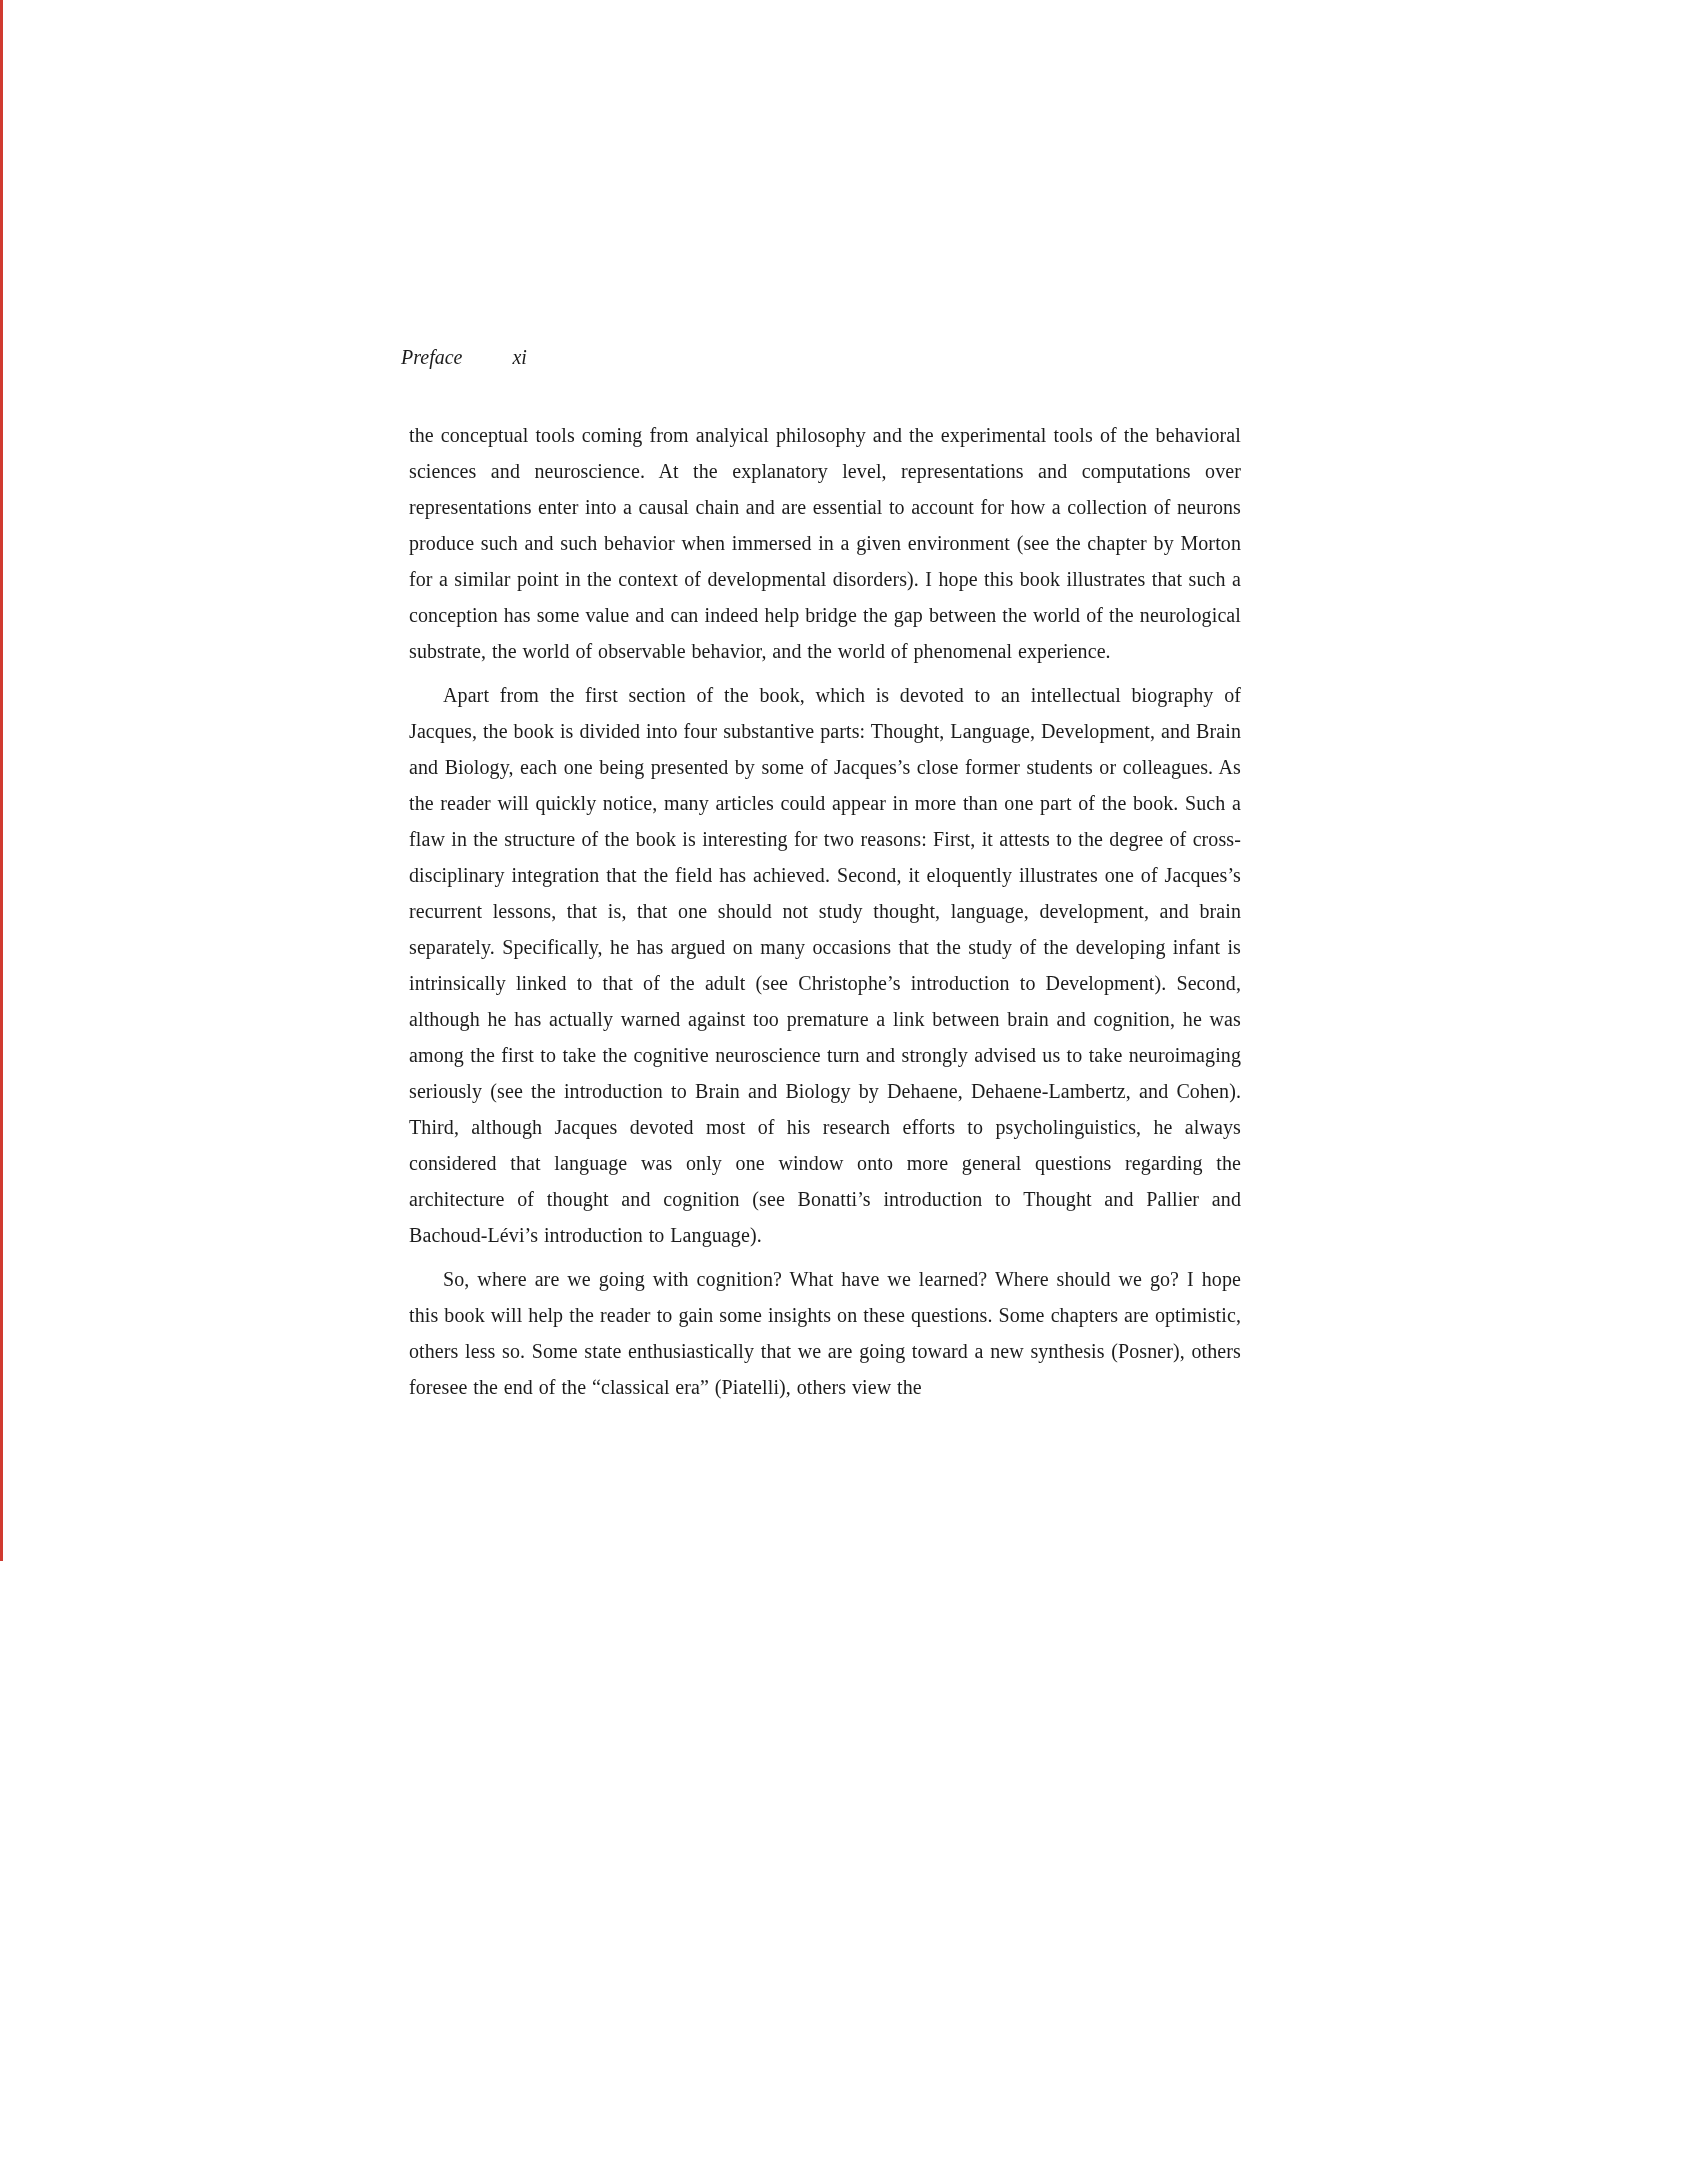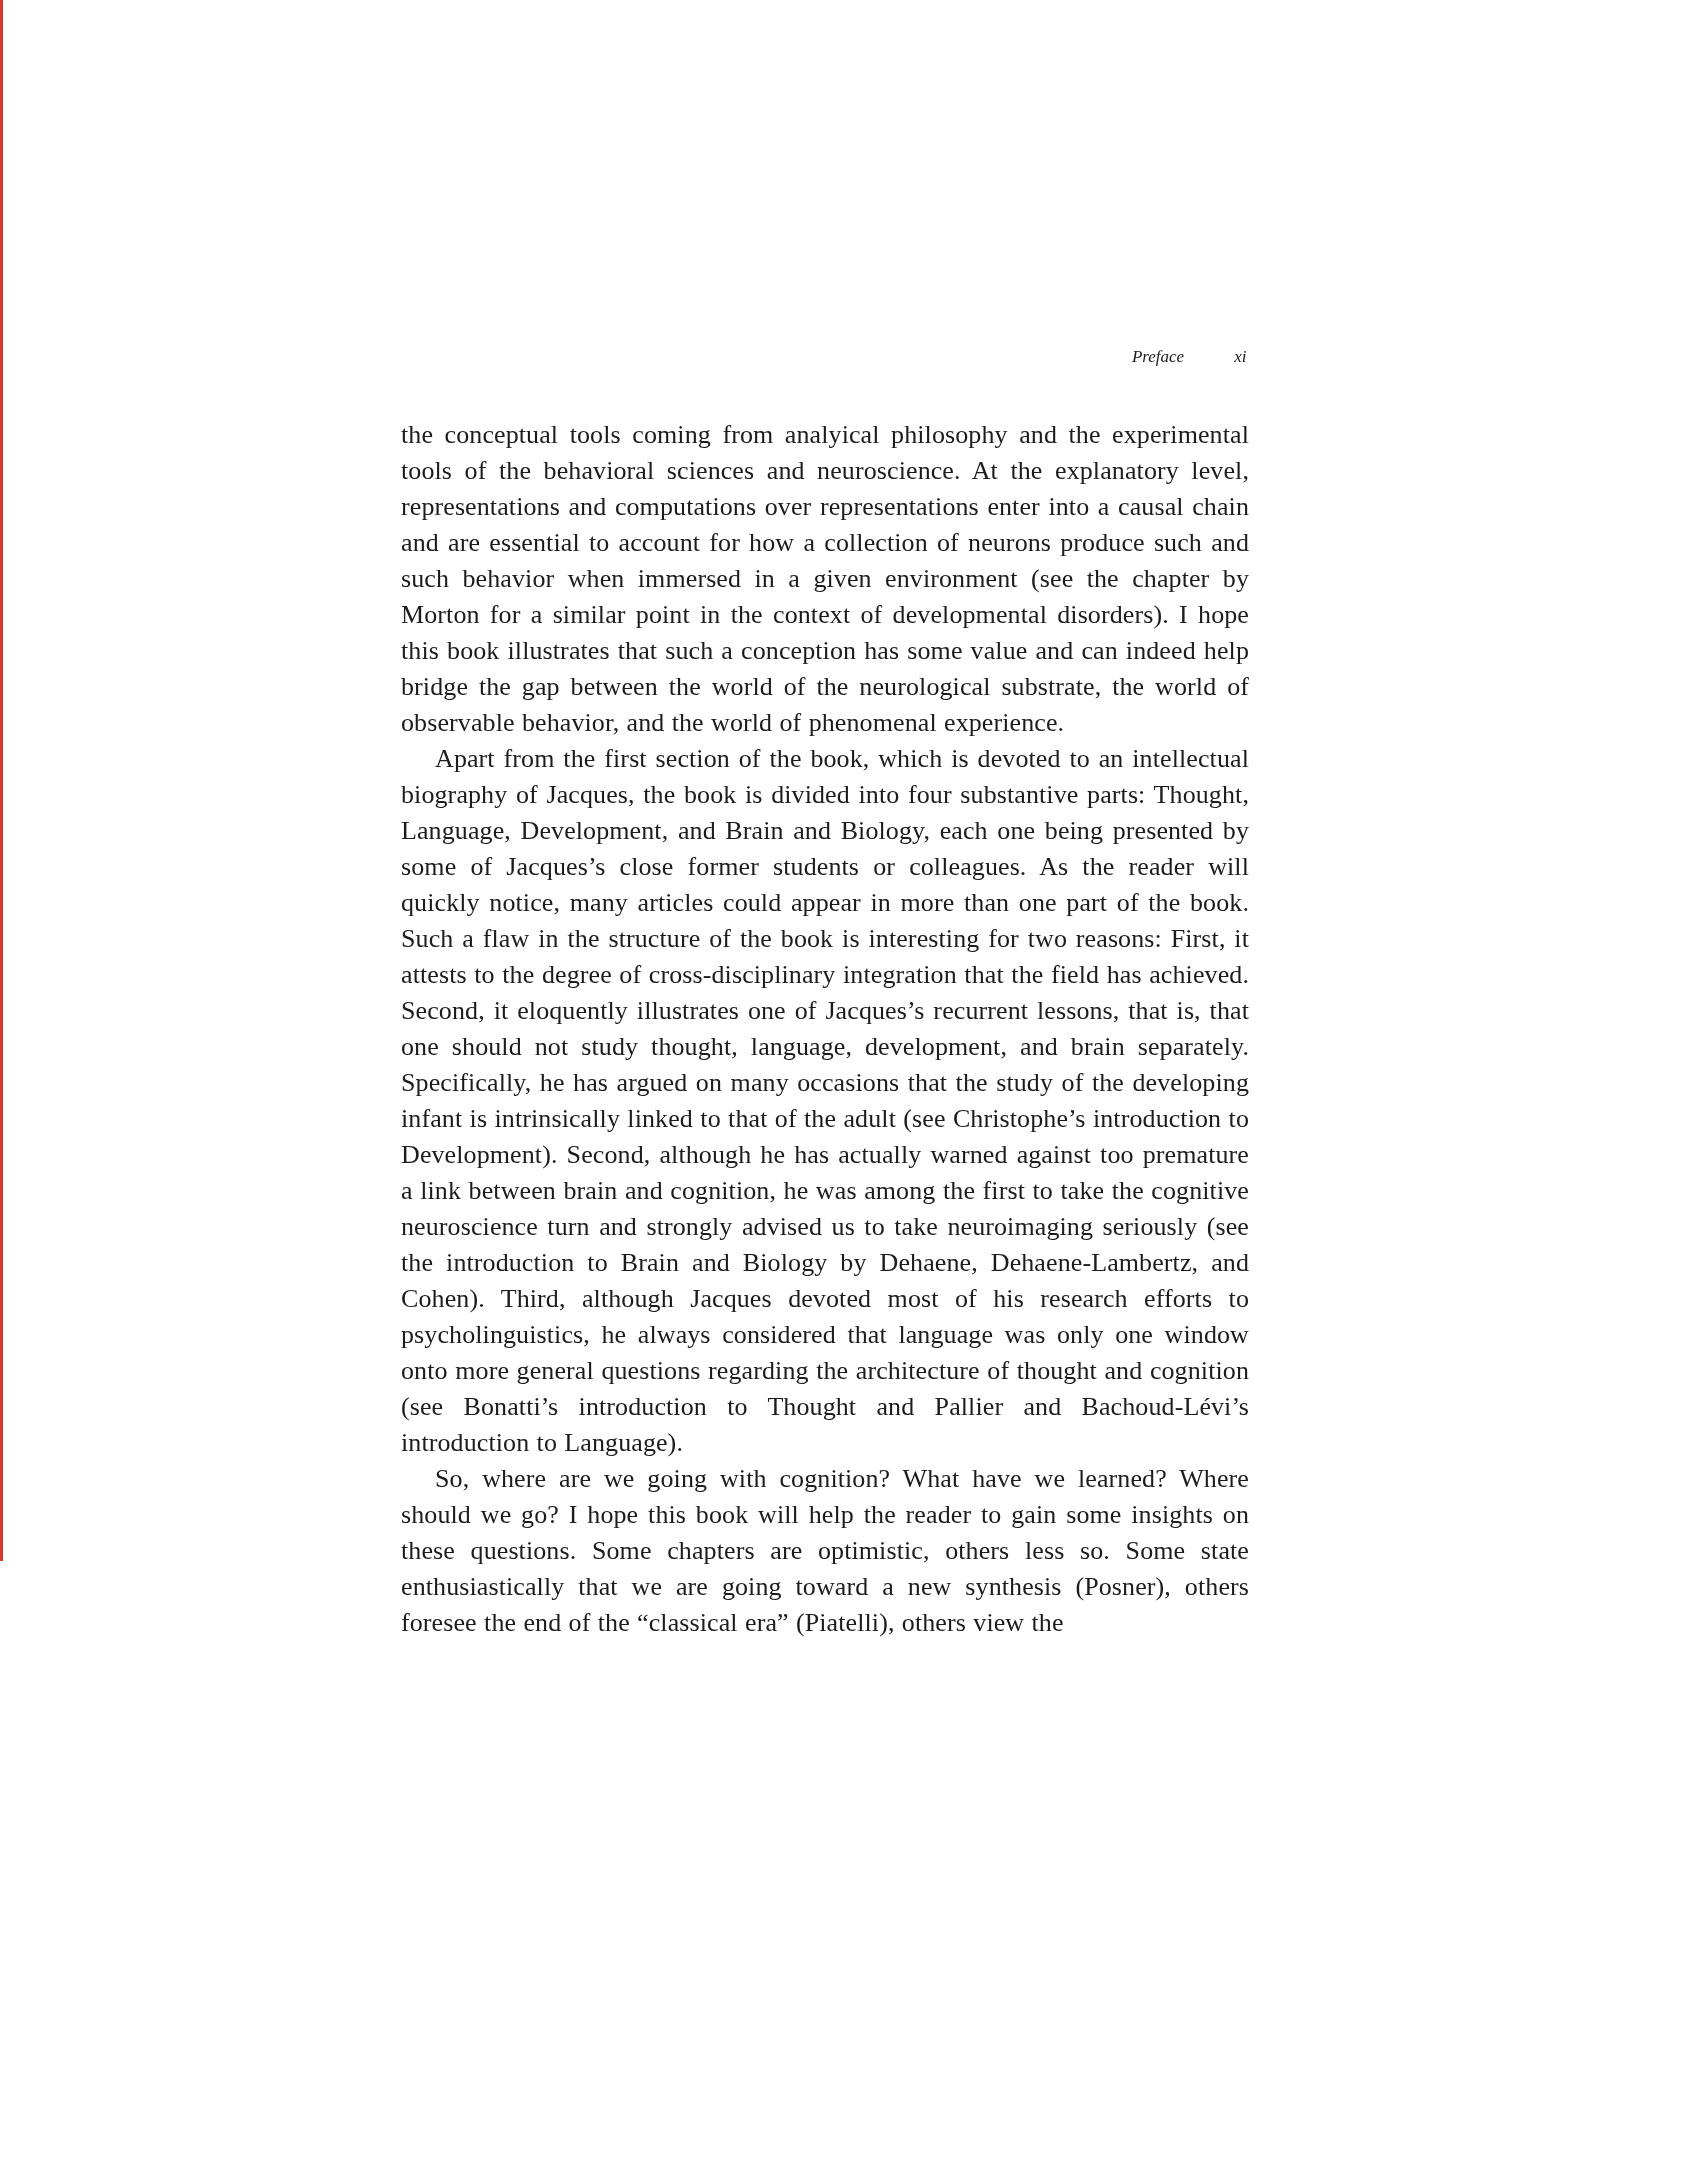--- a/index.html
+++ b/index.html
@@ -24,32 +24,31 @@
     height: 1561px;
   }
   .content {
     position: absolute;
     left: 401px;
     top: 339px;
     width: 848px;
   }
   .running-head {
     display: flex;
-    justify-content: flex-end;
     align-items: baseline;
     gap: 50px;
     font-style: italic;
-    font-size: 17px;
+    font-size: 20px;
     line-height: 36px;
     margin-bottom: 42px;
     padding-right: 2.6px;
   }
   .body-text p {
-    margin: 0;
-    font-size: 26px;
+    margin: 8px;
+    font-size: 20px;
     line-height: 36px;
     text-align: justify;
     letter-spacing: 0.1px;
     word-spacing: 0.7px;
   }
   .body-text p.indent {
     text-indent: 34px;
   }
   .italic {
   }

